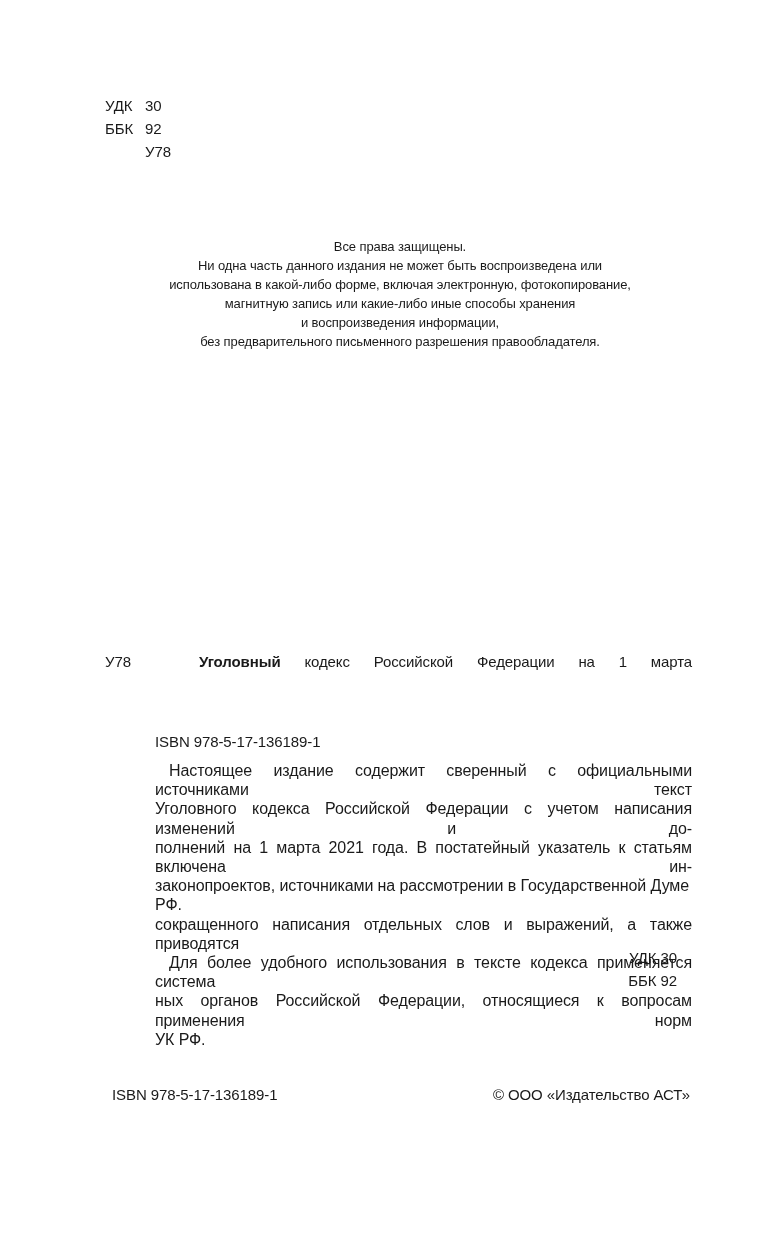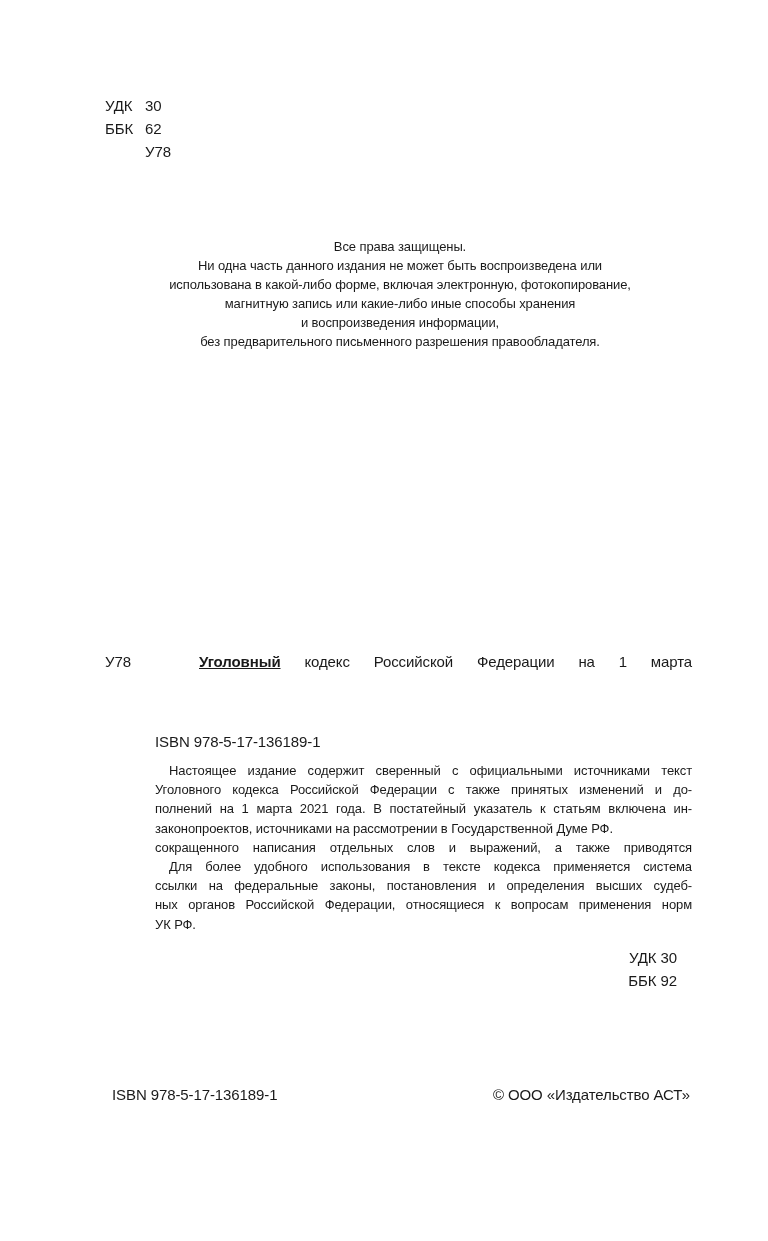--- a/index.html
+++ b/index.html
@@ -49,37 +49,37 @@
     line-height: 22px;
     letter-spacing: -0.1px;
   }
   .catalog-sign {
     position: absolute;
     left: -50px;
     top: 0;
   }
   .jline { text-align: justify; text-align-last: justify; }
   .catalog .first-line { padding-left: 44px; }
-  .bold { font-weight: bold; text-decoration: underline; }
+  .bold { font-weight: bold; }
 
   .isbn-line {
     position: absolute;
     left: 155px;
     top: 733px;
     font-size: 15px;
     letter-spacing: -0.1px;
   }
 
   
   .annotation {
     position: absolute;
     left: 155px;
     top: 761px;
     width: 537px;
-    font-size: 13px;
+    font-size: 16px;
     line-height: 19.2px;
     letter-spacing: -0.1px;
   }
   .annotation .indent { text-indent: 14px; }
 
   
   .footer-class {
     position: absolute;
     right: 91px;
     top: 946px;
@@ -101,21 +101,21 @@
     letter-spacing: -0.1px;
   }
 </style>
 </head>
 <body>
 
 <div class="page">
 
   <div class="top-class">
     <div class="class-row"><span class="class-label">УДК</span><span>30</span></div>
-    <div class="class-row"><span class="class-label">ББК</span><span>62</span></div>
+    <div class="class-row"><span class="class-label">ББК</span><span>92</span></div>
     <div class="class-row"><span class="class-label"></span><span>У78</span></div>
   </div>
 
   <div class="rights">
     <div>Все права защищены.</div>
     <div>Ни одна часть данного издания не может быть воспроизведена или</div>
     <div>использована в какой-либо форме, включая электронную, фотокопирование,</div>
     <div>магнитную запись или какие-либо иные способы хранения</div>
     <div>и воспроизведения информации,</div>
     <div>без предварительного письменного разрешения правообладателя.</div>
@@ -123,26 +123,25 @@
 
   <div class="catalog">
     <span class="catalog-sign">У78</span>
     <div class="jline first-line"><span class="bold">Уголовный</span> <span>кодекс Российской Федерации на 1 марта</span></div>
   </div>
 
   <div class="isbn-line">ISBN 978-5-17-136189-1</div>
 
   <div class="annotation">
     <div class="jline indent">Настоящее издание содержит сверенный с официальными источниками текст</div>
-    <div class="jline">Уголовного кодекса Российской Федерации с также принятых изменений и до-</div>
+    <div class="jline">Уголовного кодекса Российской Федерации с учетом написания изменений и до-</div>
     <div class="jline">полнений на 1 марта 2021 года. В постатейный указатель к статьям включена ин-</div>
     <div>законопроектов, источниками на рассмотрении в Государственной Думе РФ.</div>
     <div class="jline">сокращенного написания отдельных слов и выражений, а также приводятся</div>
     <div class="jline indent">Для более удобного использования в тексте кодекса применяется система</div>
-    <div class="jline">ссылки на федеральные законы, постановления и определения высших судеб-</div>
     <div class="jline">ных органов Российской Федерации, относящиеся к вопросам применения норм</div>
     <div>УК РФ.</div>
   </div>
 
   <div class="footer-class">
     <div>УДК 30</div>
     <div>ББК 92</div>
   </div>
 
   <div class="bottom-line">

